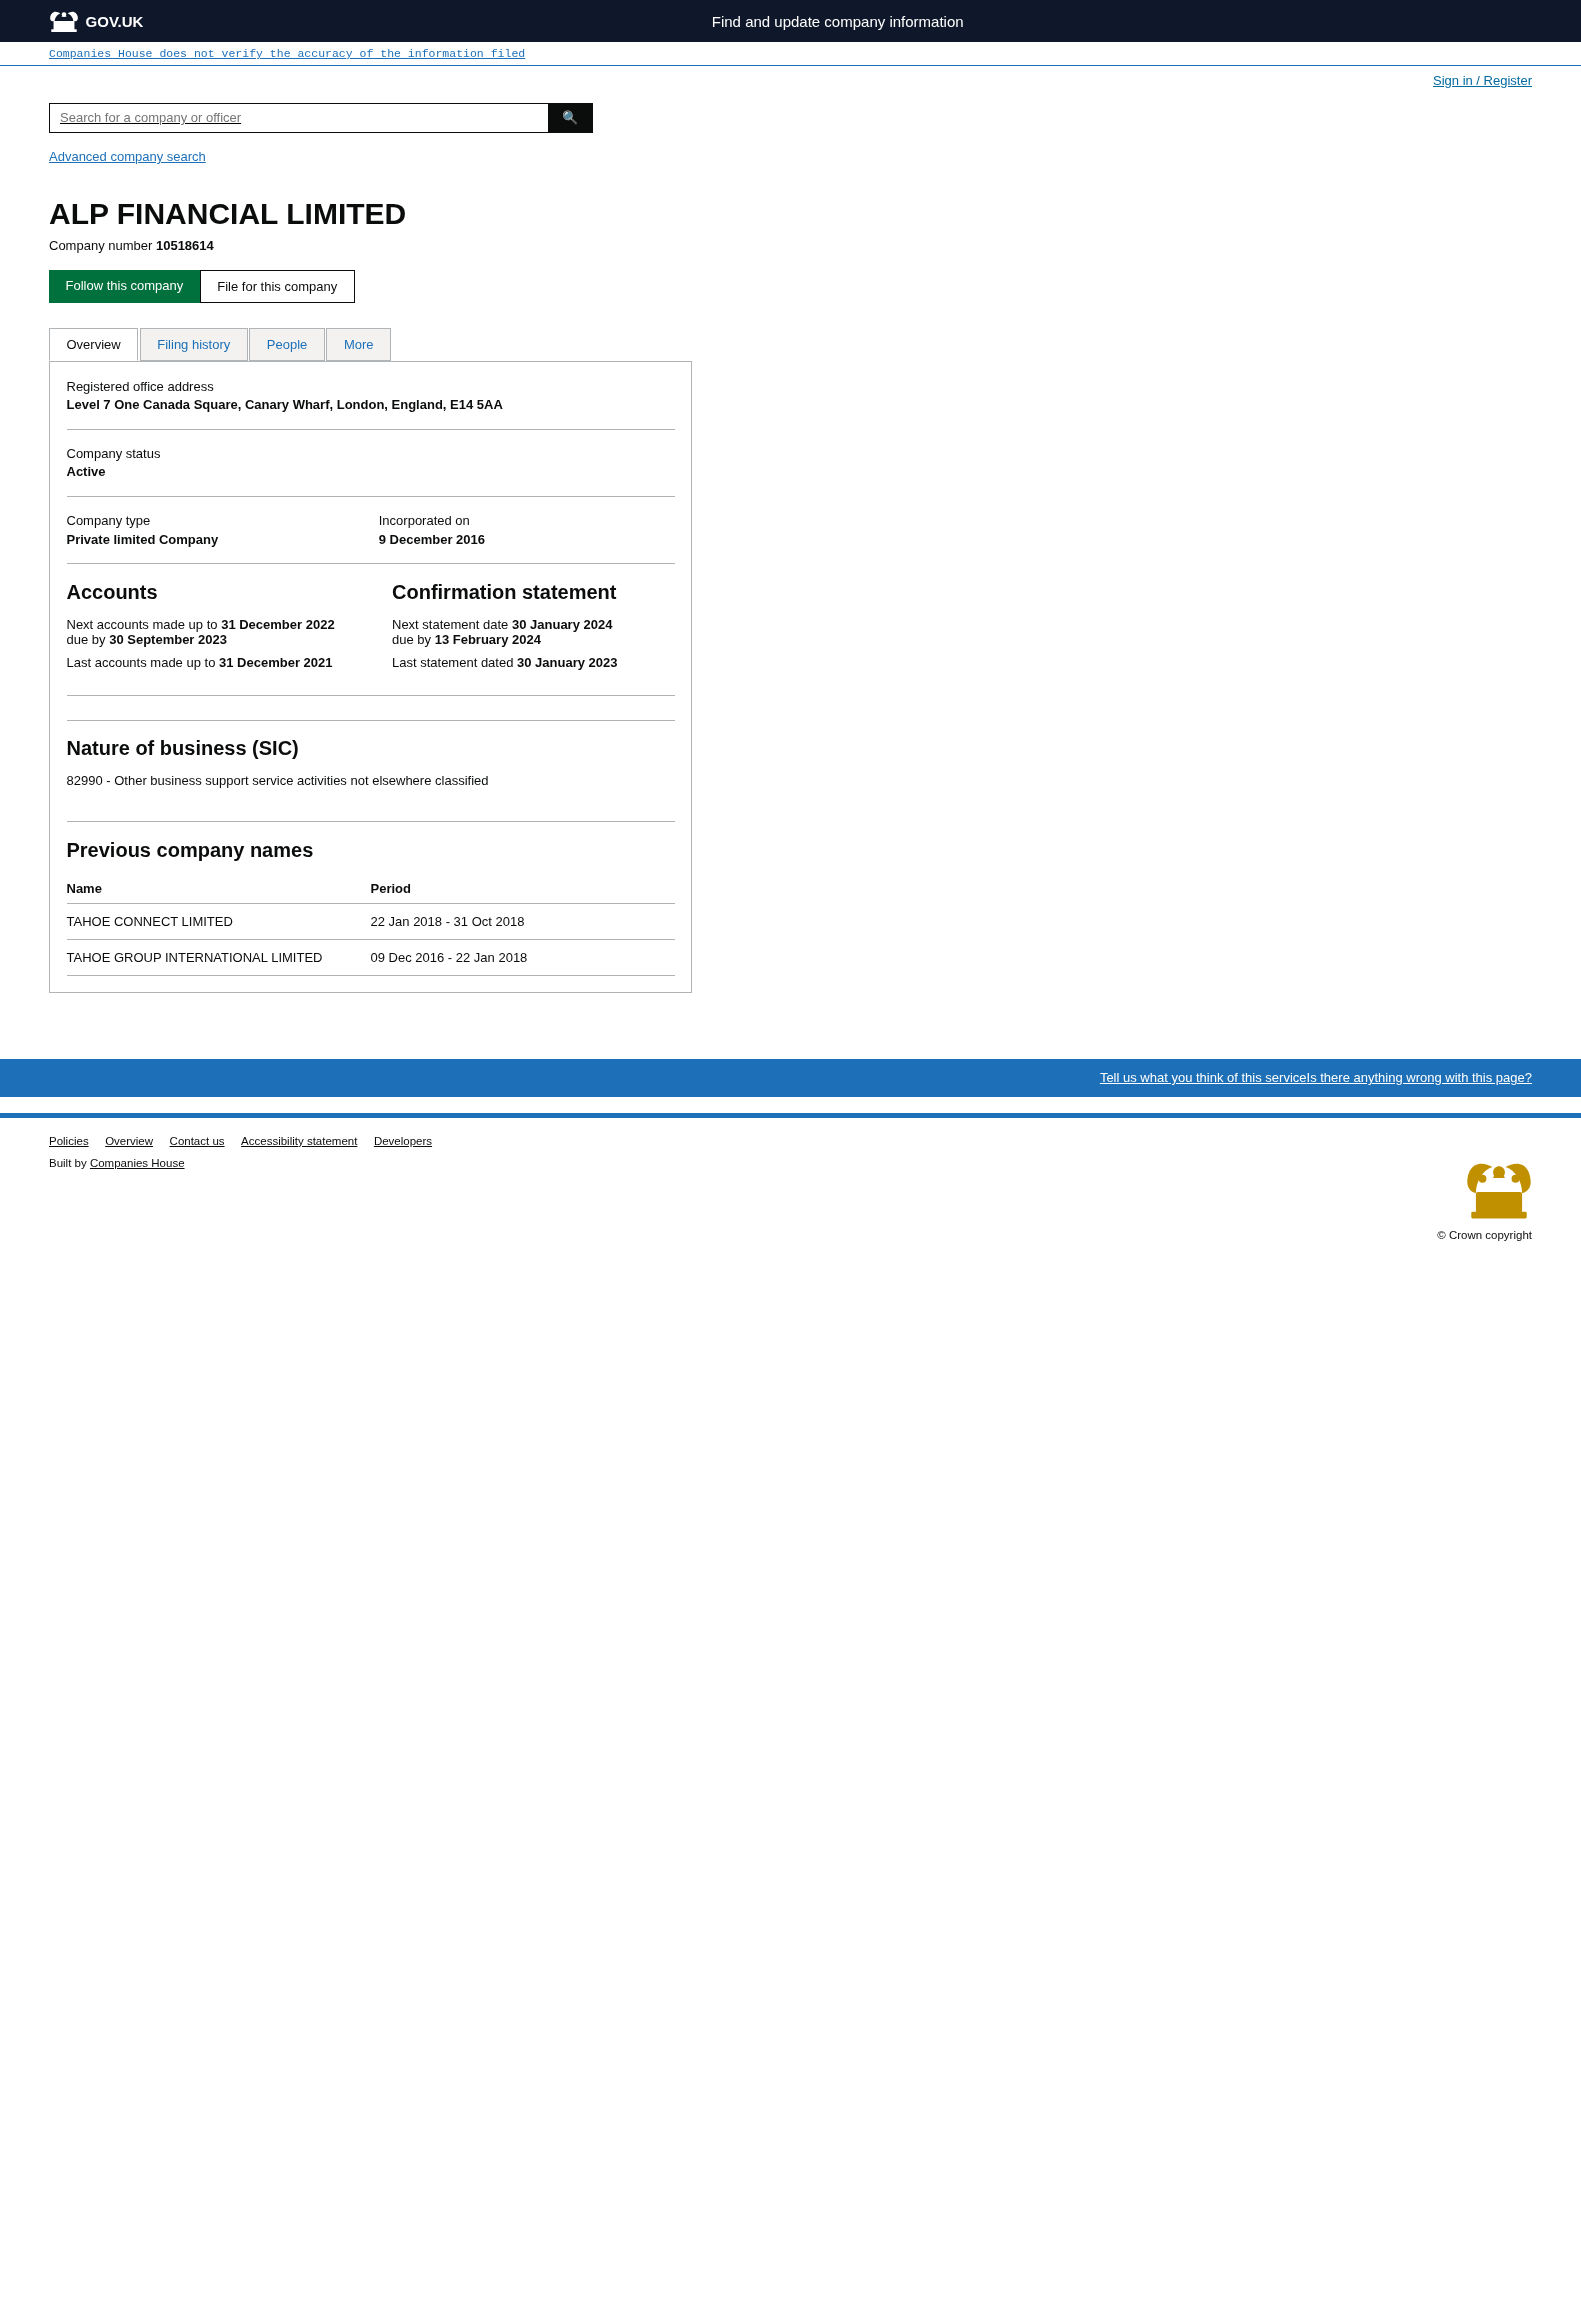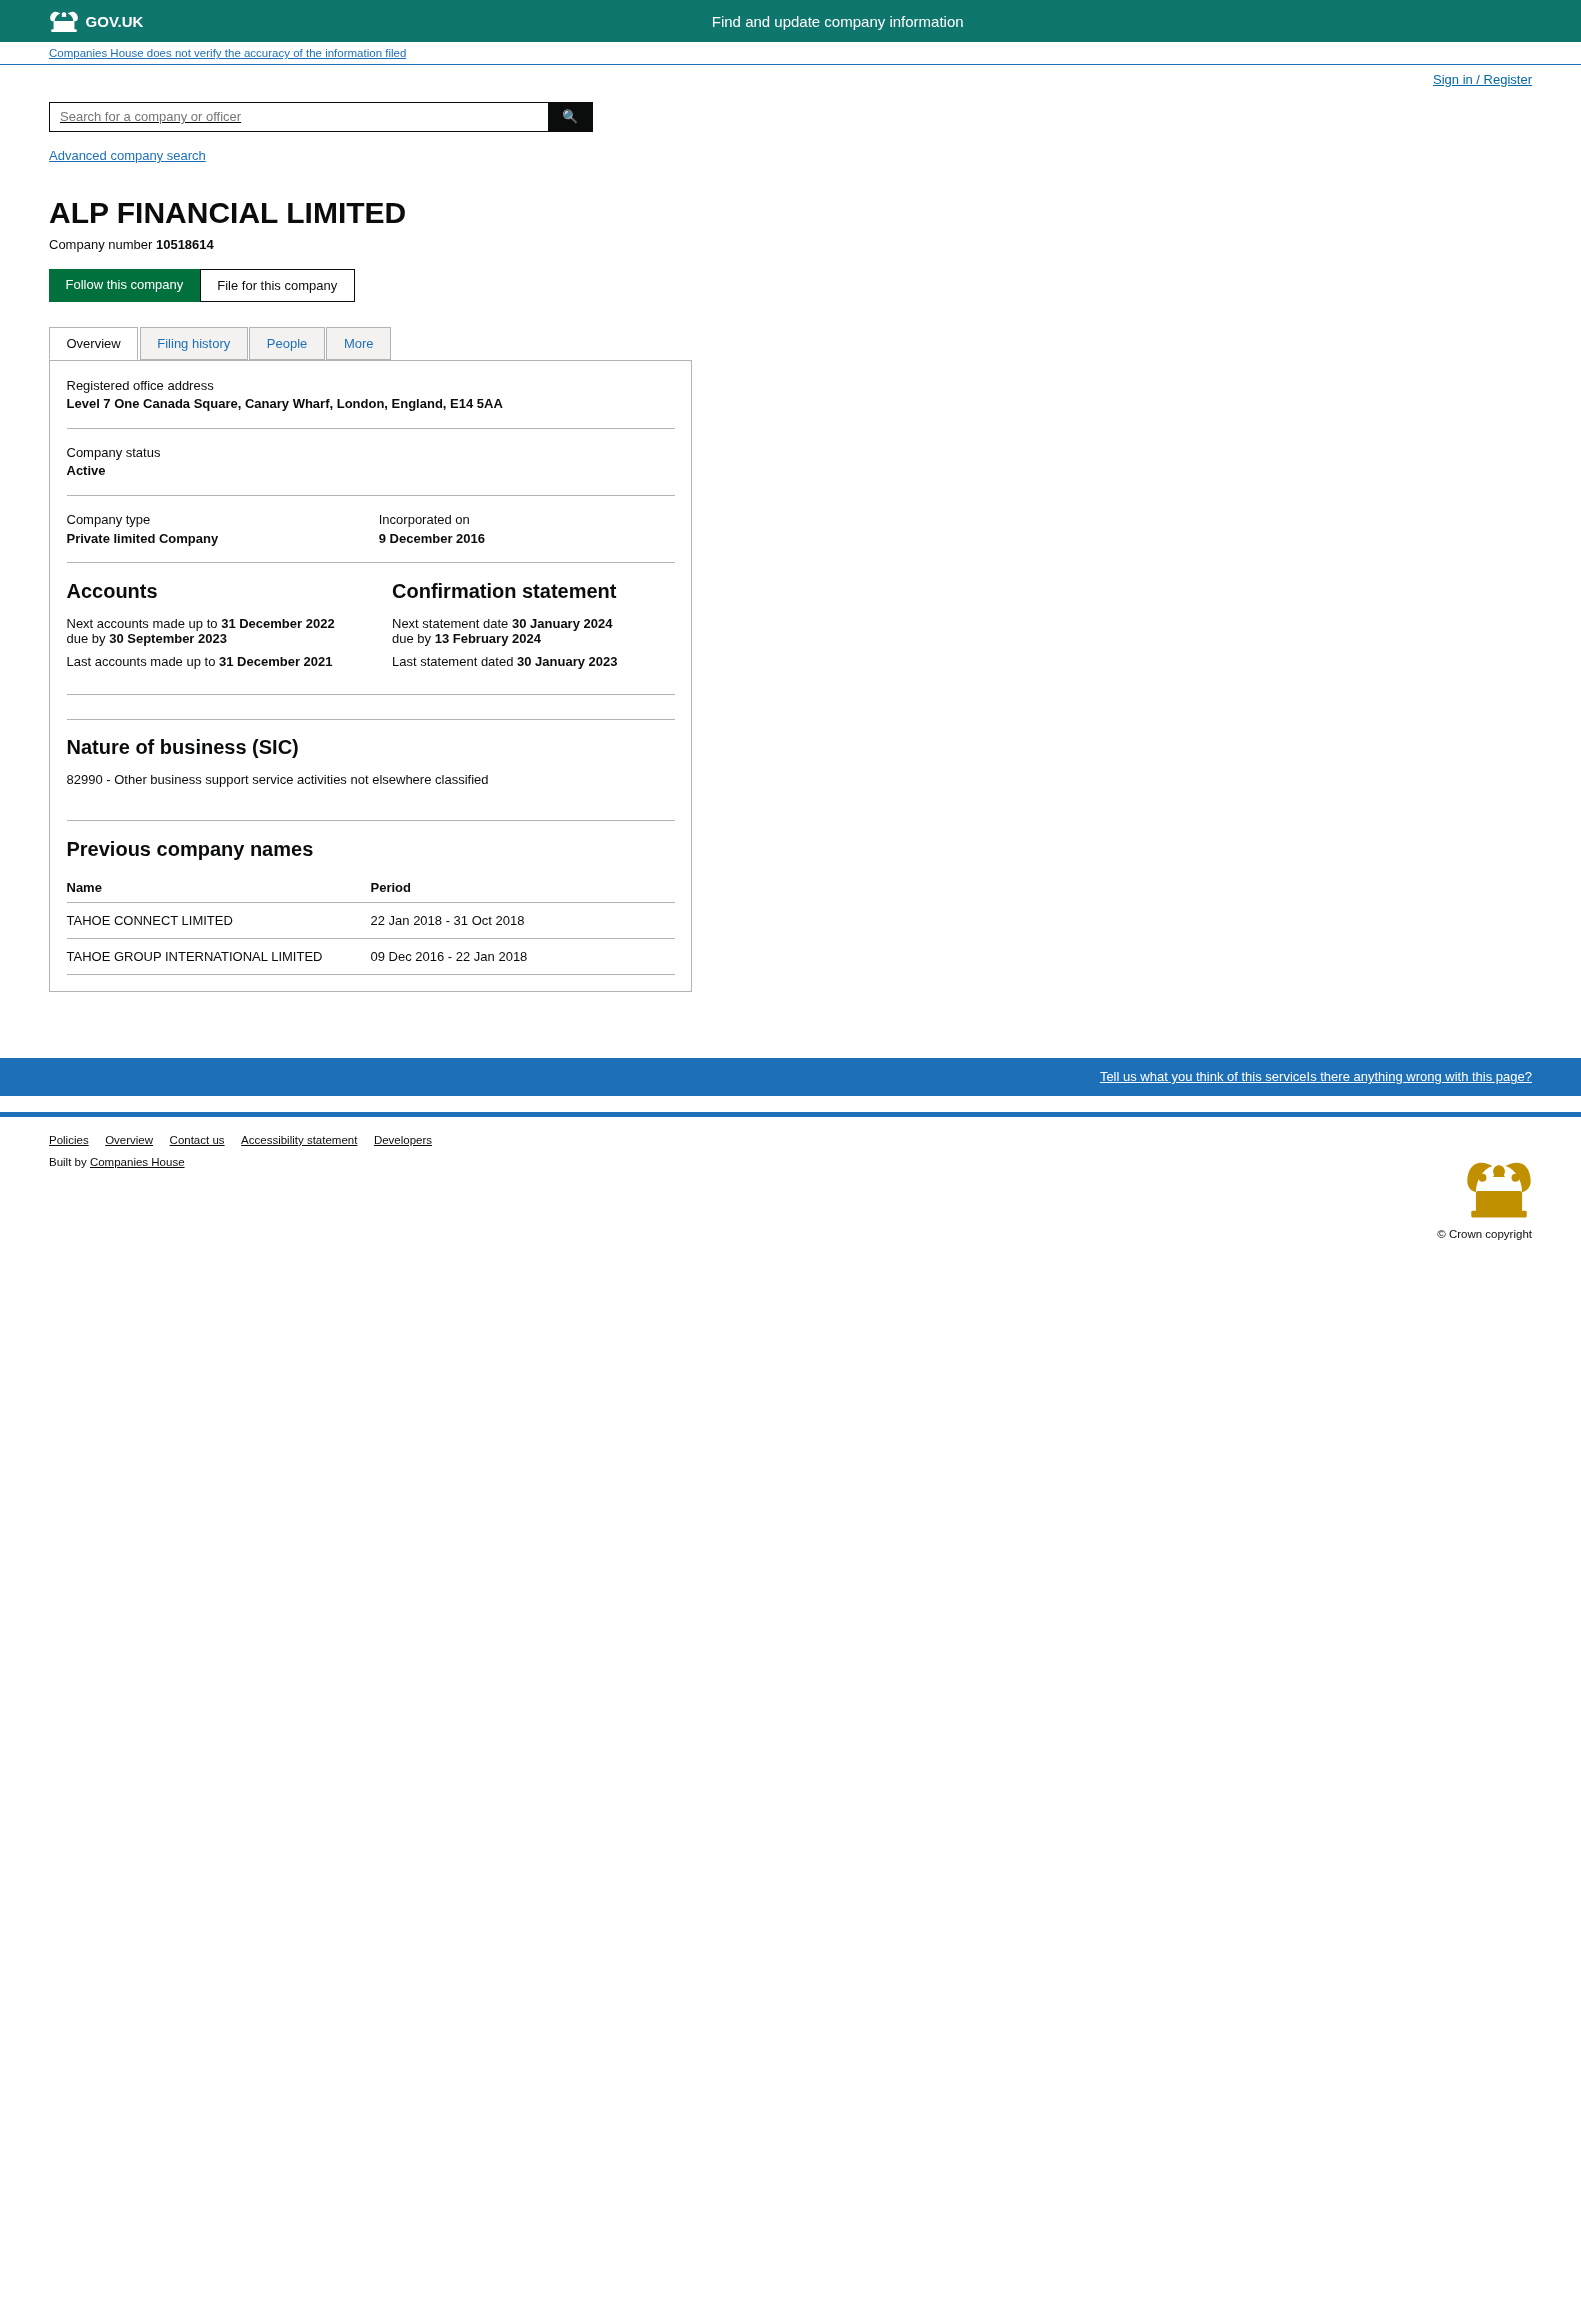--- a/index.html
+++ b/index.html
@@ -6,21 +6,21 @@
     body {
       font-family: "GDS Transport", Arial, sans-serif;
       font-size: 13px;
       color: #0b0c0c;
       background: #fff;
       min-height: 2319px;
     }
 
     
     .header {
-      background: #0f766e;
+      background: #0f172a;
       padding: 8.2px 0;
       display: flex;
       align-items: center;
       justify-content: space-between;
       padding: 8.2px 49px;
     }
     .header-logo {
       display: flex;
       align-items: center;
       gap: 6.6px;
@@ -42,20 +42,21 @@
     
     .banner {
       background: #fff;
       border-bottom: 1.6px solid #1d70b8;
       padding: 5px 49px;
       font-size: 11.5px;
     }
     .banner a {
       color: #1d70b8;
       text-decoration: underline;
+      font-family: Liberation Mono, monospace;
     }
 
     
     .signin-bar {
       display: flex;
       justify-content: flex-end;
       padding: 6.6px 49px;
       background: #fff;
     }
     .signin-bar a {

